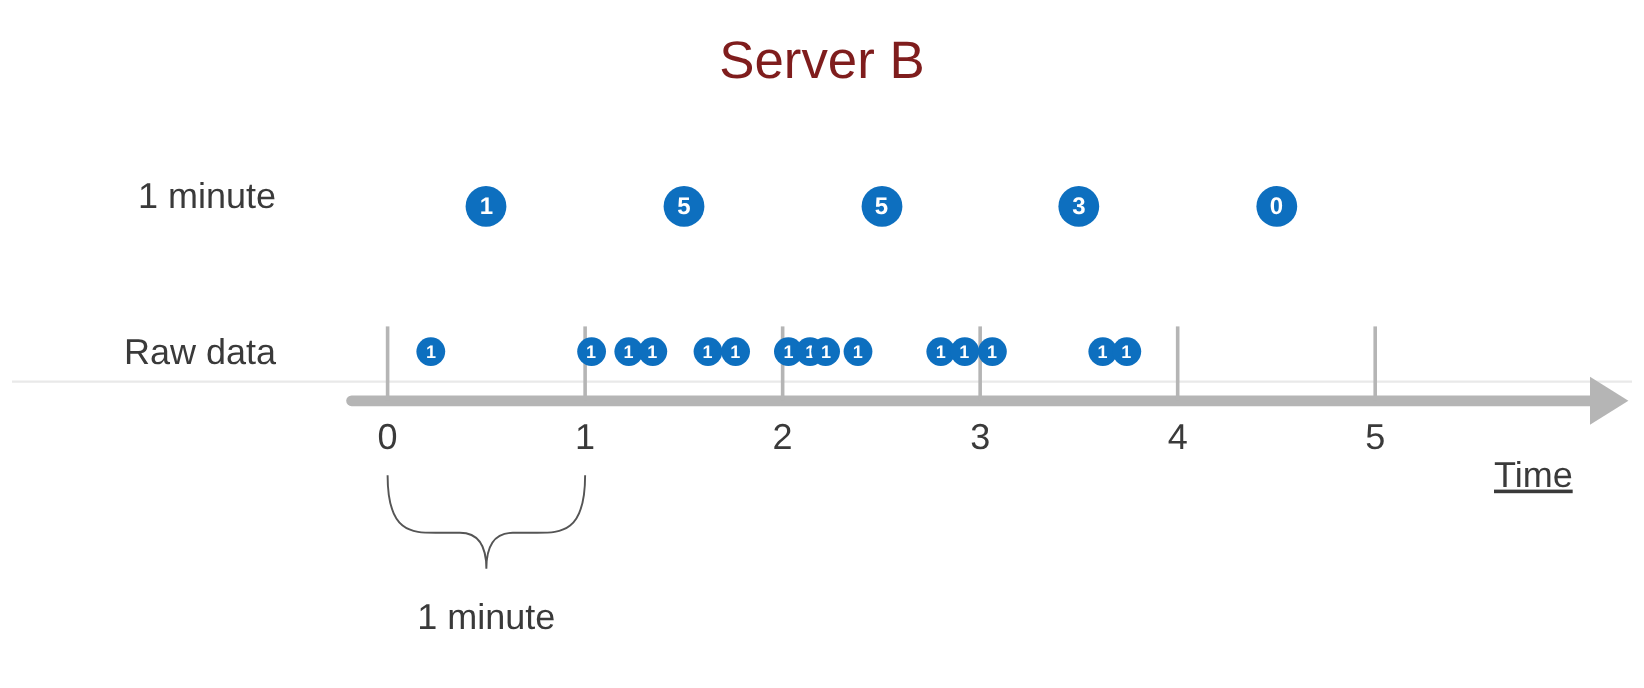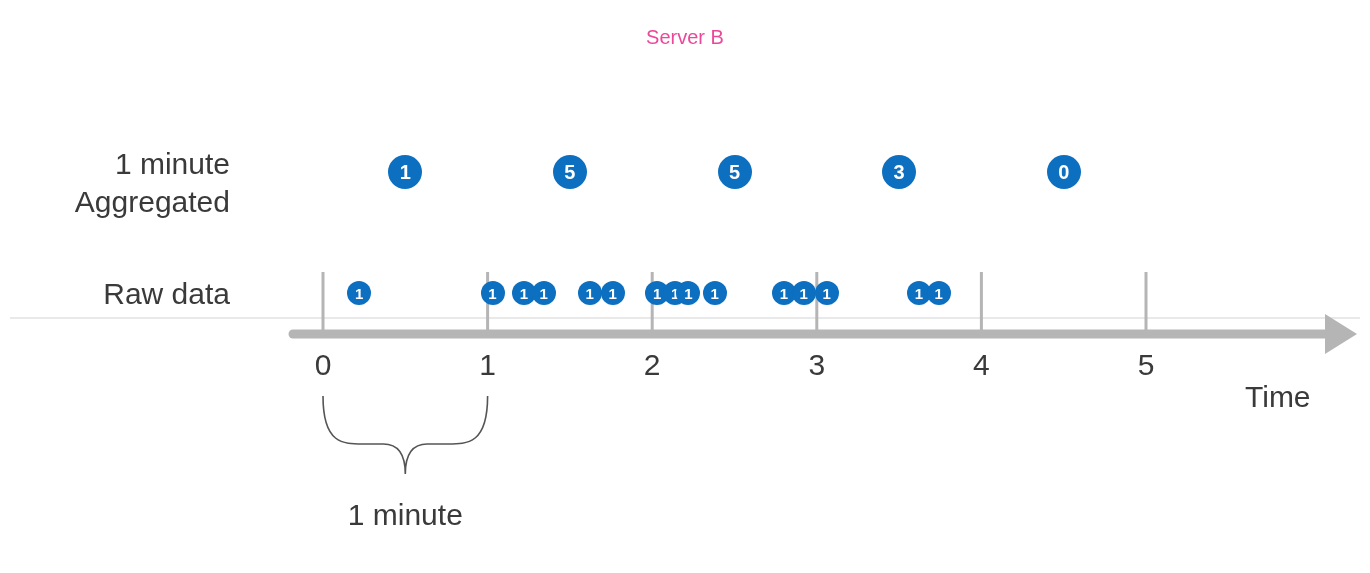--- a/index.html
+++ b/index.html
@@ -16,22 +16,22 @@
     position: relative;
     width: 1370px;
     height: 573px;
   }
   .title {
     position: absolute;
     left: 0;
     width: 1370px;
     top: 26px;
     text-align: center;
-    font-size: 20px;
-    color: #ec4899;
+    font-size: 44px;
+    color: #7f1d1d;
   }
   .row-label {
     position: absolute;
     font-size: 30px;
     color: #3a3a3a;
     text-align: right;
   }
   .row-label.aggregated { right: 1140px; top: 145px; line-height: 1.25; }
   .row-label.raw { right: 1140px; top: 277px; }
   .axis-label {
@@ -74,21 +74,20 @@
   }
 </style>
 </head>
 <body>
 <div class="stage">
 
   <div class="title">Server B</div>
 
   <div class="row-label aggregated">
     <span>1 minute</span><br>
-    <span>Aggregated</span>
   </div>
   <div class="row-label raw">Raw data</div>
 
   <svg class="axis" viewBox="0 0 1370 573" preserveAspectRatio="none">
       <line x1="10" y1="318" x2="1360" y2="318" stroke="#e9e9e9" stroke-width="2"></line>
       <line x1="293" y1="334" x2="1325" y2="334" stroke="#b5b5b5" stroke-width="9" stroke-linecap="round"></line>
       <polygon points="1325,314 1325,354 1357,334" fill="#b5b5b5"></polygon>
       <line x1="323" y1="272" x2="323" y2="334" stroke="#b5b5b5" stroke-width="3"></line>
       <line x1="487.6" y1="272" x2="487.6" y2="334" stroke="#b5b5b5" stroke-width="3"></line>
       <line x1="652.2" y1="272" x2="652.2" y2="334" stroke="#b5b5b5" stroke-width="3"></line>
@@ -132,17 +131,17 @@
       <div class="dot small" style="left: 675.244px; top: 293px; background: rgb(13, 111, 191);">1</div>
       <div class="dot small" style="left: 688.412px; top: 293px; background: rgb(13, 111, 191);">1</div>
       <div class="dot small" style="left: 714.748px; top: 293px; background: rgb(13, 111, 191);">1</div>
       <div class="dot small" style="left: 783.88px; top: 293px; background: rgb(13, 111, 191);">1</div>
       <div class="dot small" style="left: 803.632px; top: 293px; background: rgb(13, 111, 191);">1</div>
       <div class="dot small" style="left: 826.676px; top: 293px; background: rgb(13, 111, 191);">1</div>
       <div class="dot small" style="left: 918.852px; top: 293px; background: rgb(13, 111, 191);">1</div>
       <div class="dot small" style="left: 938.604px; top: 293px; background: rgb(13, 111, 191);">1</div>
     </div>
 
-  <div class="axis-label" style="left:1245px; top:380px;">Time</div>
+  <div class="axis-label" style="left:1245px; top:380px;text-decoration:underline;">Time</div>
 
   <div class="interval-label" id="interval-label" style="left: 405.3px; top: 498px;">1 minute</div>
 
 </div>
 
 </body></html>

